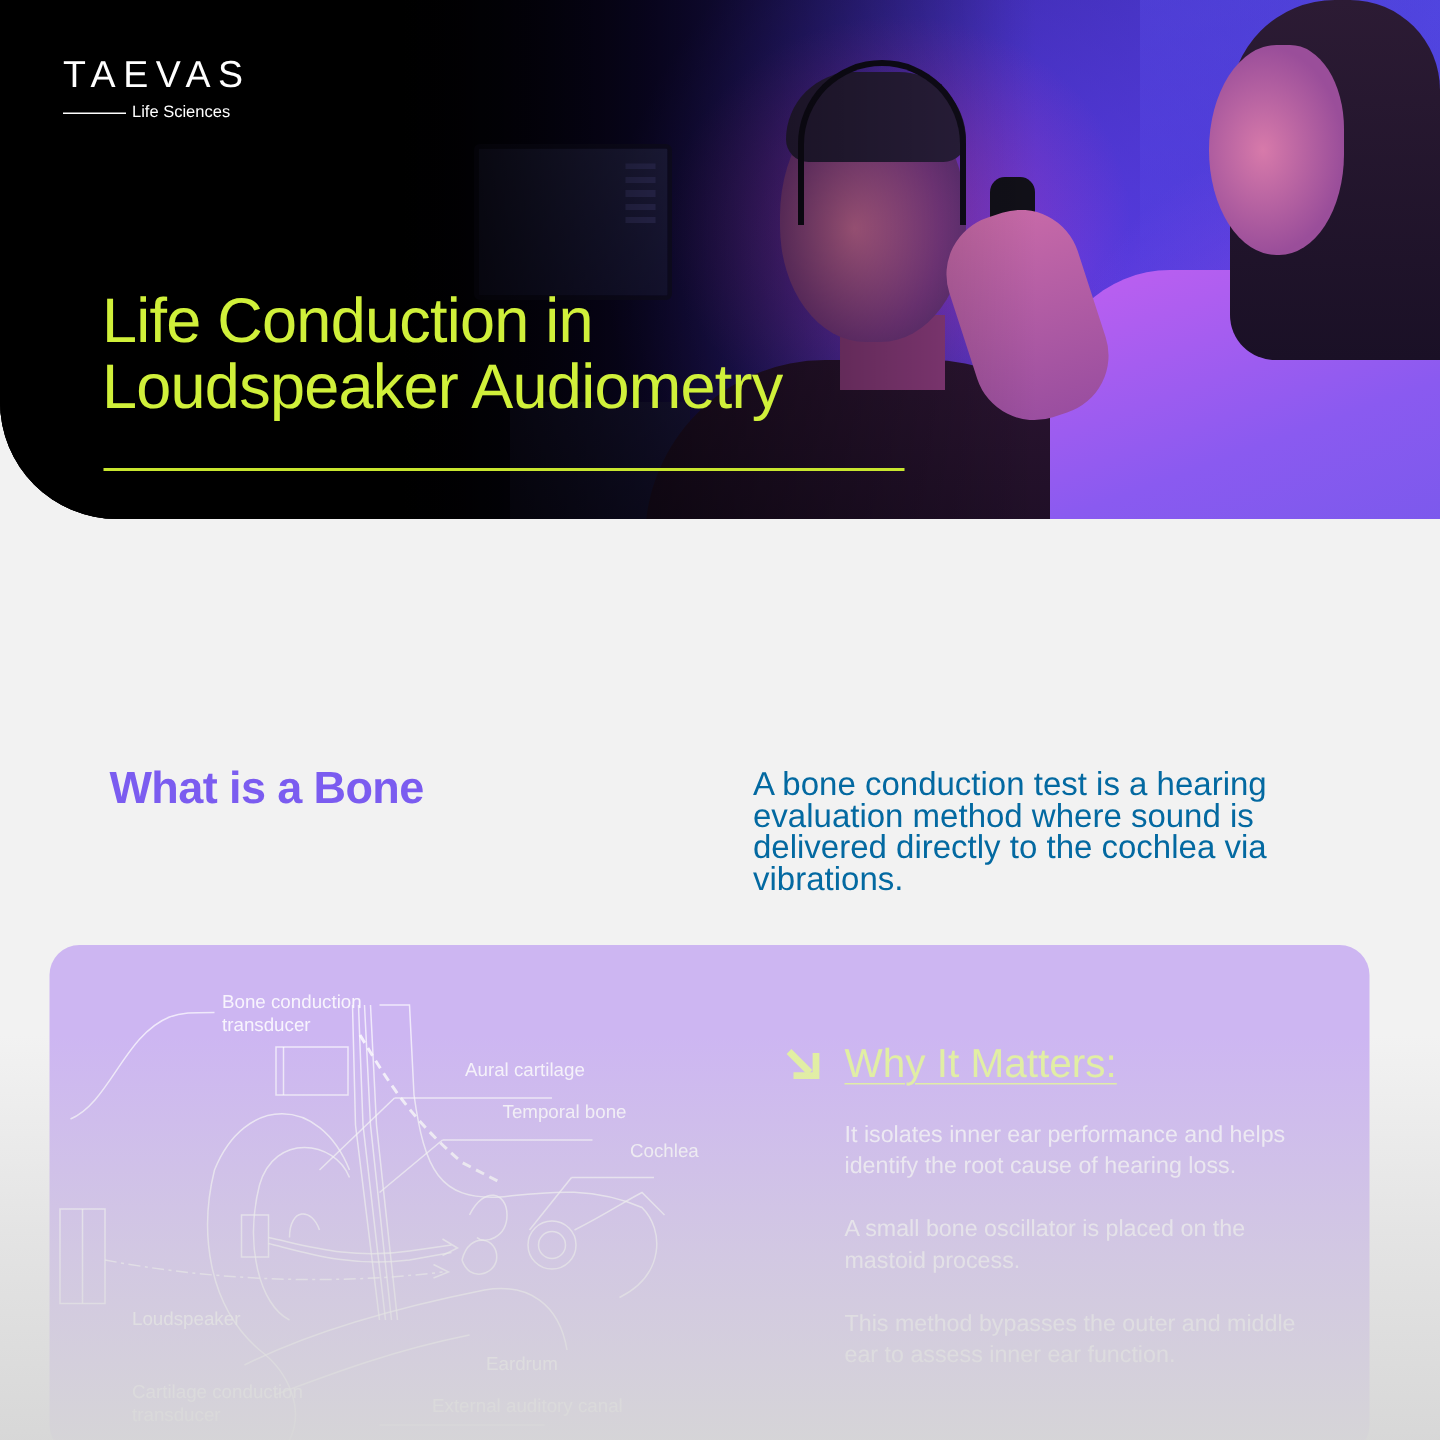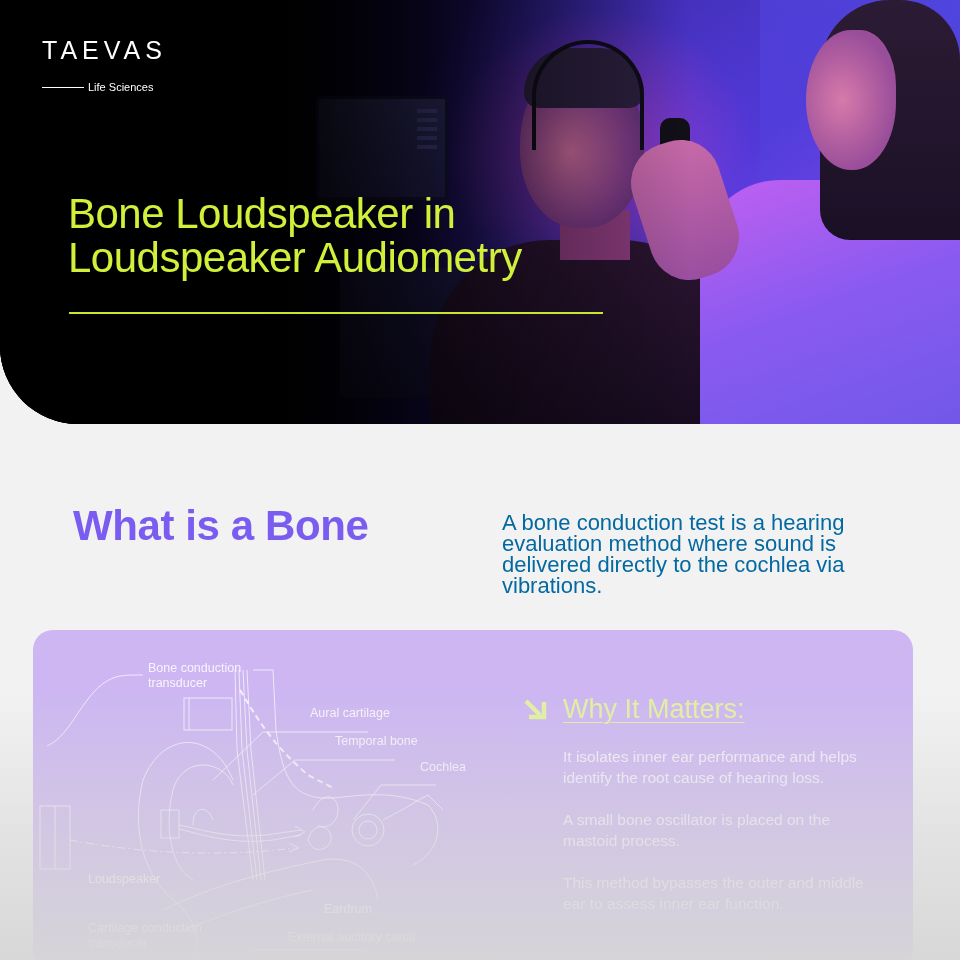--- a/index.html
+++ b/index.html
@@ -5,21 +5,21 @@
   * { box-sizing: border-box; margin: 0; padding: 0; }
   html, body { width: 960px; height: 960px; overflow: hidden; }
   body {
     position: relative;
     background: #f2f2f2;
     font-family: "Liberation Sans", "DejaVu Sans", sans-serif;
   }
 
   
   .hero {
-    position: absolute; left: 0; top: 0; width: 960px; height: 424px;
+    position: absolute; left: 0; top: 0; width: 960px; height: 346px;
     background: #000;
     border-bottom-left-radius: 78px;
     overflow: hidden;
   }
   .hero-photo {
     position: absolute; left: 0; top: 0; width: 960px; height: 448px;
     background:
       radial-gradient(ellipse 260px 300px at 880px 300px, rgba(200,90,255,0.55), transparent 70%),
       radial-gradient(ellipse 220px 200px at 600px 150px, rgba(230,60,170,0.45), transparent 70%),
       radial-gradient(ellipse 420px 380px at 720px 180px, rgba(90,60,230,0.85), transparent 75%),
@@ -105,21 +105,21 @@
   }
 
   .logo {
     position: absolute; left: 42px; top: 38px;
     color: #ffffff;
   }
   .logo-word {
     font-size: 25px; letter-spacing: 5px; font-weight: 400; line-height: 25px;
   }
   .logo-sub {
-    display: flex; align-items: center; margin-top: 18px;
+    display: flex; align-items: center; margin-top: 6px;
   }
   .logo-line { width: 42px; height: 1px; background: #fff; margin-right: 4px; }
   .logo-subtext { font-size: 11px; line-height: 12px; }
 
   .hero-title {
     position: absolute; left: 68px; top: 192px; width: 600px;
     color: #d0f03a;
     font-size: 42px; line-height: 44px; font-weight: 400;
     letter-spacing: -0.5px;
   }
@@ -128,21 +128,21 @@
     background: #c8e62e;
   }
   .hero-subtitle {
     position: absolute; left: 69px; top: 344px;
     color: #ffffff; font-size: 23px; line-height: 30px; letter-spacing: -0.2px;
   }
 
   
   .what-title {
     position: absolute; left: 73px; top: 506px; width: 400px;
-    color: #7b5cf0; font-size: 42px; line-height: 40px; letter-spacing: -0.4px;
+    color: #7b5cf0; font-size: 30px; line-height: 40px; letter-spacing: -0.4px;
   }
   .what-desc {
     position: absolute; left: 502px; top: 512px; width: 380px;
     color: #0369a1; font-size: 22px; line-height: 21px;
   }
 
   
   .card {
     position: absolute; left: 33px; top: 630px; width: 880px; height: 340px;
     border-radius: 20px;
@@ -201,21 +201,21 @@
 
   <div class="logo">
     <div class="logo-word">TAEVAS</div>
     <div class="logo-sub">
       <span class="logo-line"></span>
       <span class="logo-subtext">Life Sciences</span>
     </div>
   </div>
 
   <h1 class="hero-title">
-    <span>Bone Loudspeaker in</span><br>
+    <span>Life Conduction in</span><br>
     <span>Loudspeaker Audiometry</span>
   </h1>
   <div class="hero-divider"></div>
 </section>
 
 <h2 class="what-title">
   <span>What is a Bone</span><br>
 </h2>
 <p class="what-desc">A bone conduction test is a hearing evaluation method where sound is delivered directly to the cochlea via vibrations.</p>
 

